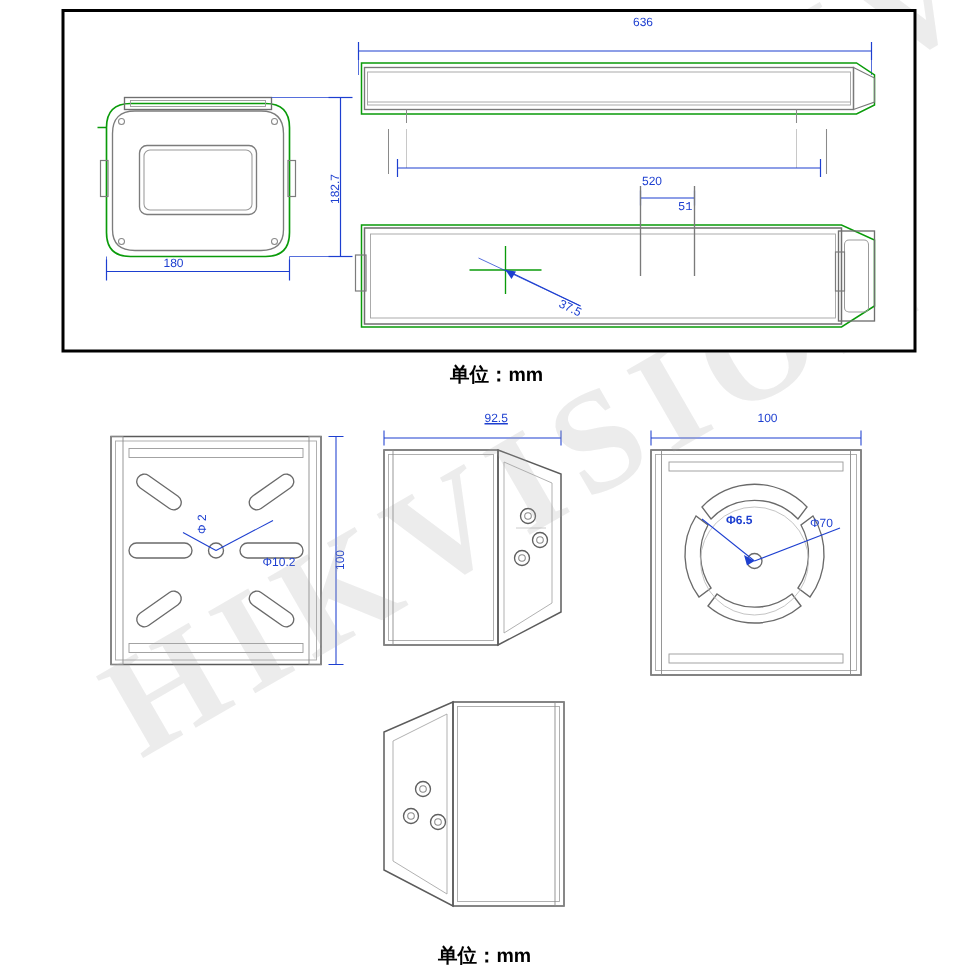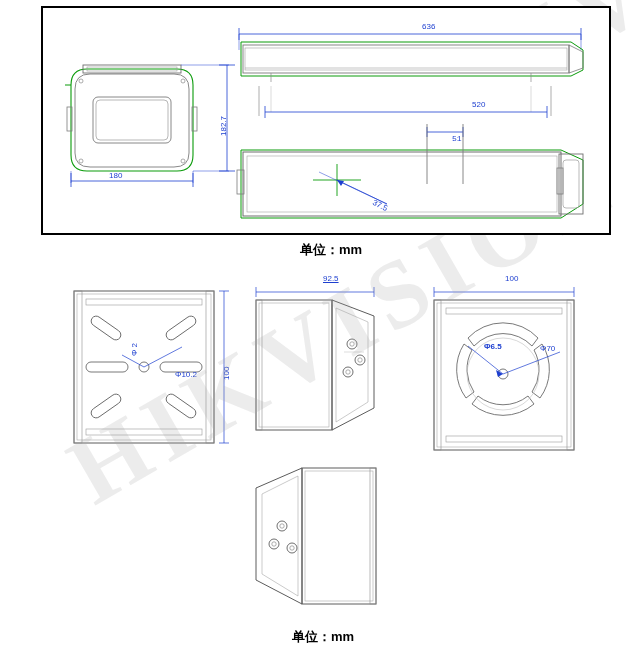--- a/index.html
+++ b/index.html
@@ -141,38 +141,38 @@
 
       <rect x="12" y="29" width="326" height="28" fill="none" stroke="#7a7a7a" stroke-width="0.9"></rect>
       <rect x="14" y="32" width="322" height="22" fill="none" stroke="#a0a0a0" stroke-width="0.6"></rect>
       <line x1="14" y1="52" x2="336" y2="52" stroke="#a0a0a0" stroke-width="0.6"></line>
 
       <path d="M338 29 L352 36 L352 52 L338 57 Z" fill="none" stroke="#7a7a7a" stroke-width="0.8"></path>
 
       <line x1="40" y1="57" x2="40" y2="66" stroke="#8a8a8a" stroke-width="0.7"></line>
       <line x1="300" y1="57" x2="300" y2="66" stroke="#8a8a8a" stroke-width="0.7"></line>
     </svg>
-    <div class="dimtxt" style="left:379px; top:14px;">636</div>
+    <div class="dimtxt" style="left:379px; top:2px;">636</div>
 
     <svg width="370" height="52" style="left:188px; top:78px;">
 
       <line x1="28" y1="0" x2="28" y2="30" stroke="#8a8a8a" stroke-width="0.7"></line>
       <line x1="320" y1="0" x2="320" y2="30" stroke="#8a8a8a" stroke-width="0.7"></line>
       <line x1="40" y1="0" x2="40" y2="26" stroke="#b5b5b5" stroke-width="0.5"></line>
       <line x1="300" y1="0" x2="300" y2="26" stroke="#b5b5b5" stroke-width="0.5"></line>
 
       <line x1="34" y1="26" x2="316" y2="26" stroke="#1d3fd0" stroke-width="0.8"></line>
       <line x1="34" y1="20" x2="34" y2="32" stroke="#1d3fd0" stroke-width="0.8"></line>
       <line x1="316" y1="20" x2="316" y2="32" stroke="#1d3fd0" stroke-width="0.8"></line>
 
       <line x1="196" y1="46" x2="232" y2="46" stroke="#1d3fd0" stroke-width="0.8"></line>
       <line x1="196" y1="41" x2="196" y2="51" stroke="#1d3fd0" stroke-width="0.8"></line>
       <line x1="232" y1="41" x2="232" y2="51" stroke="#1d3fd0" stroke-width="0.8"></line>
     </svg>
-    <div class="dimtxt" style="left:385px; top:92px;margin-left:44px;">520</div>
+    <div class="dimtxt" style="left:385px; top:108px;">520</div>
     <div class="dimtxt" style="left:409px; top:126px;font-family:Liberation Mono, monospace;">51</div>
 
     <svg width="375" height="90" style="left:188px; top:130px;">
 
       <path d="M10 12 L330 12 L352 22 L352 66 L330 80 L10 80 Z" fill="none" stroke="#0a9b0a" stroke-width="1"></path>
 
       <rect x="12" y="14" width="318" height="64" fill="none" stroke="#6f6f6f" stroke-width="1"></rect>
       <rect x="16" y="18" width="310" height="56" fill="none" stroke="#a3a3a3" stroke-width="0.6"></rect>
 
       <rect x="328" y="16" width="24" height="60" fill="none" stroke="#6f6f6f" stroke-width="0.9"></rect>

